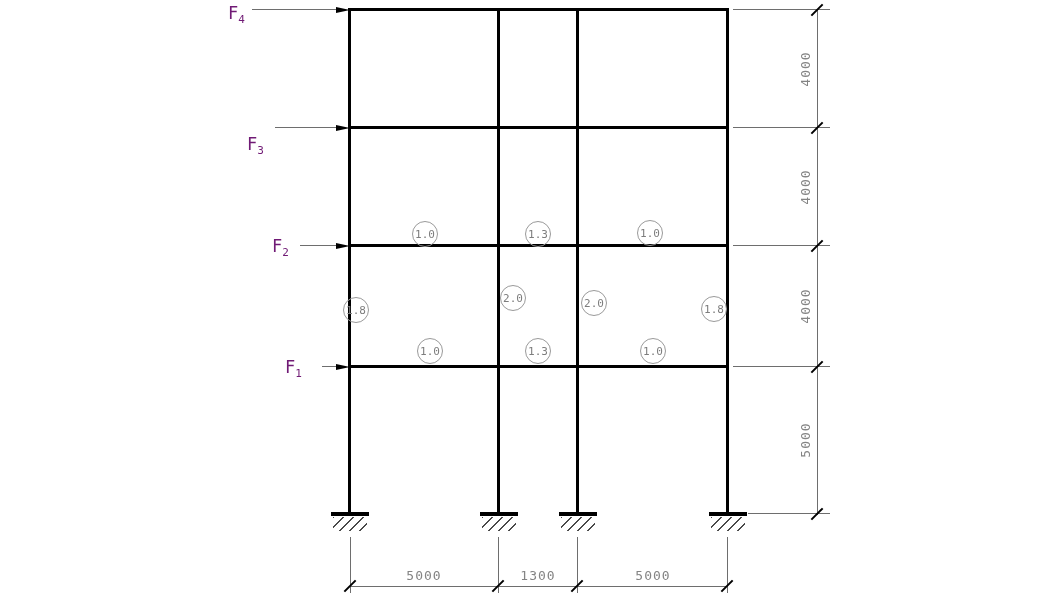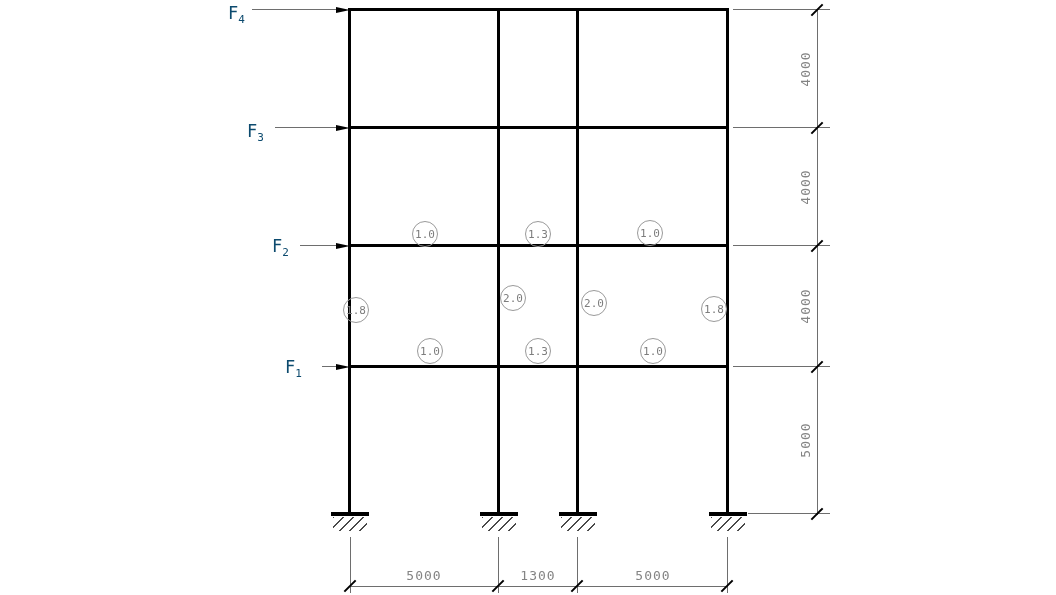--- a/index.html
+++ b/index.html
@@ -21,21 +21,21 @@
   .hline{height:1px;background:#6e6e6e;}
   .vline{width:1px;background:#6e6e6e;}
   .tick{width:16px;height:2px;background:#000;transform:rotate(-45deg);}
   
   .dimtext{
     color:#848484;font-size:13px;line-height:14px;height:14px;text-align:center;
     letter-spacing:1px;white-space:nowrap;
   }
   .vtext{transform:rotate(-90deg);}
   .flabel{
-    color:#0c4a6e;font-size:17px;line-height:20px;height:20px;white-space:nowrap;
+    color:#701a75;font-size:17px;line-height:20px;height:20px;white-space:nowrap;
     letter-spacing:0;
   }
   .flabel sub{font-size:11px;vertical-align:-4px;}
   
   .ahead{
     width:0;height:0;border-top:3px solid transparent;border-bottom:3px solid transparent;
     border-left:14px solid #000;
   }
   
   .coef{
@@ -68,21 +68,21 @@
   <div class="abs hatch" style="left:561px;top:517px;width:34px;"></div>
   <div class="abs support-bar" style="left:709px;top:512px;width:38px;"></div>
   <div class="abs hatch" style="left:711px;top:517px;width:34px;"></div>
 
   <div class="abs flabel" style="left:228px;top:3px;">
     <span>F</span><sub>4</sub>
   </div>
   <div class="abs hline" style="left:252px;top:9px;width:84px;"></div>
   <div class="abs ahead" style="left:336px;top:7px;"></div>
 
-  <div class="abs flabel" style="left:247px;top:121px;">
+  <div class="abs flabel" style="left:247px;top:134px;">
     <span>F</span><sub>3</sub>
   </div>
   <div class="abs hline" style="left:275px;top:127px;width:61px;"></div>
   <div class="abs ahead" style="left:336px;top:125px;"></div>
 
   <div class="abs flabel" style="left:272px;top:236px;">
     <span>F</span><sub>2</sub>
   </div>
   <div class="abs hline" style="left:300px;top:245px;width:36px;"></div>
   <div class="abs ahead" style="left:336px;top:243px;"></div>

